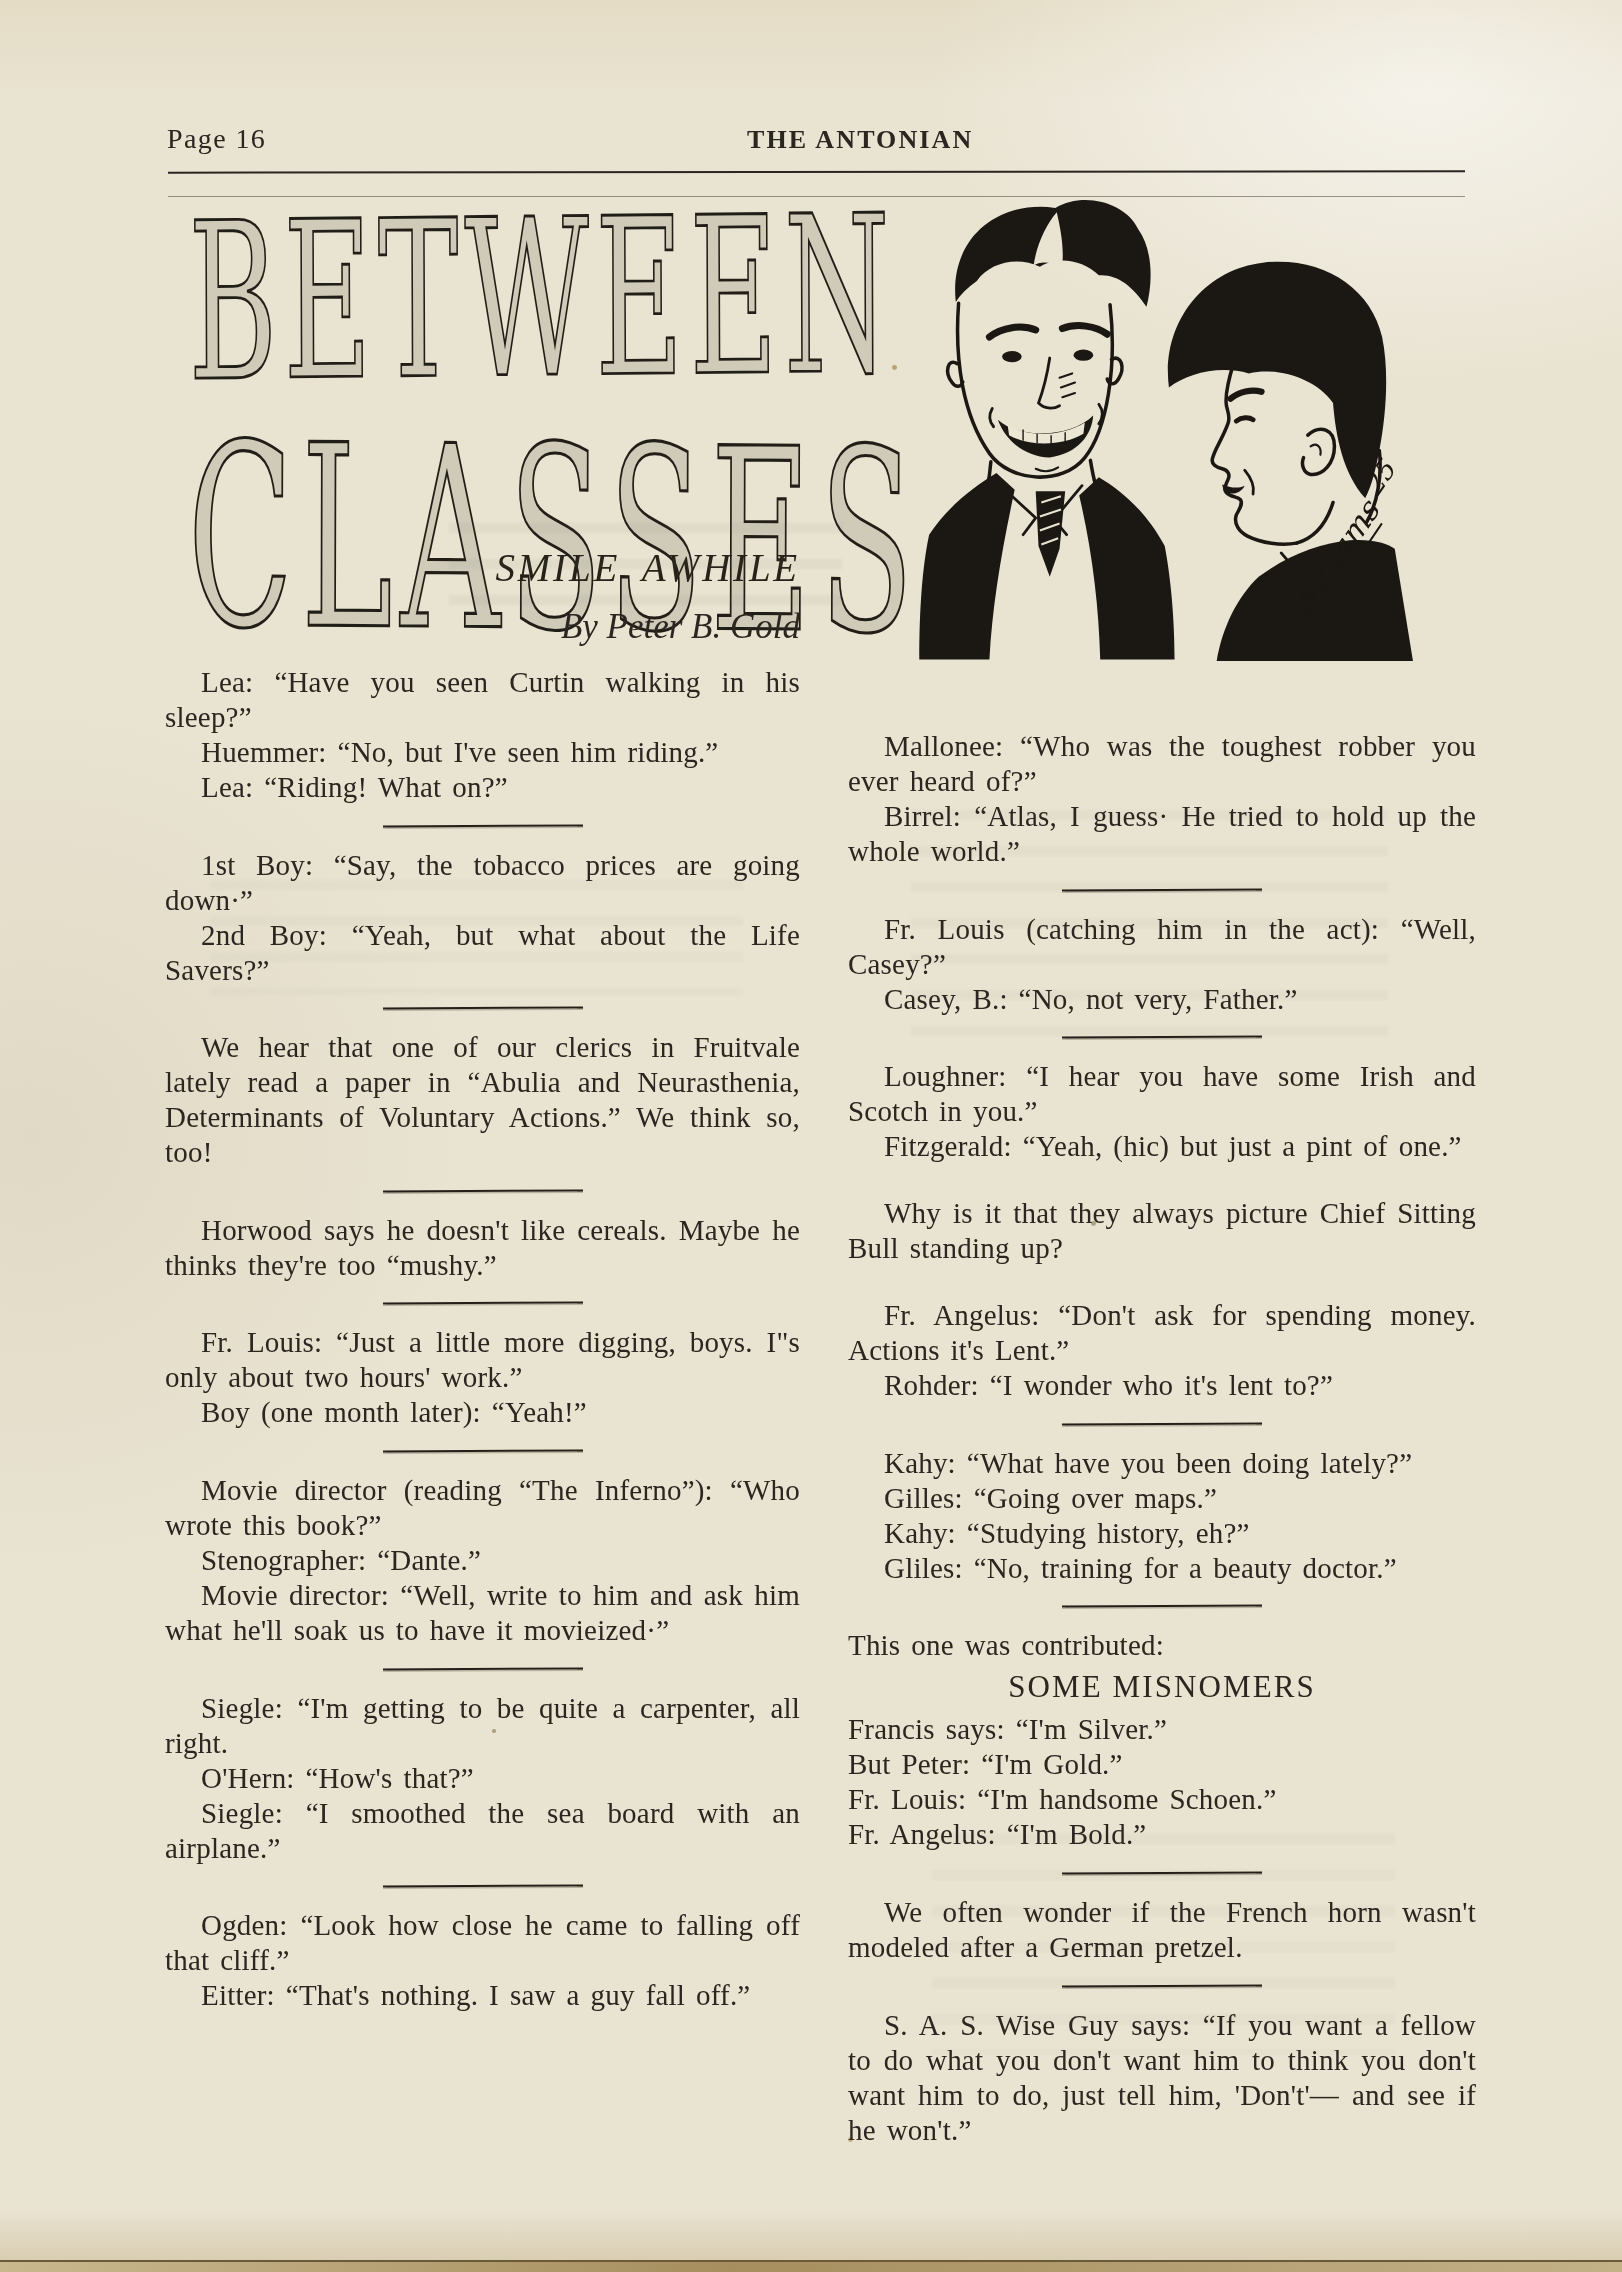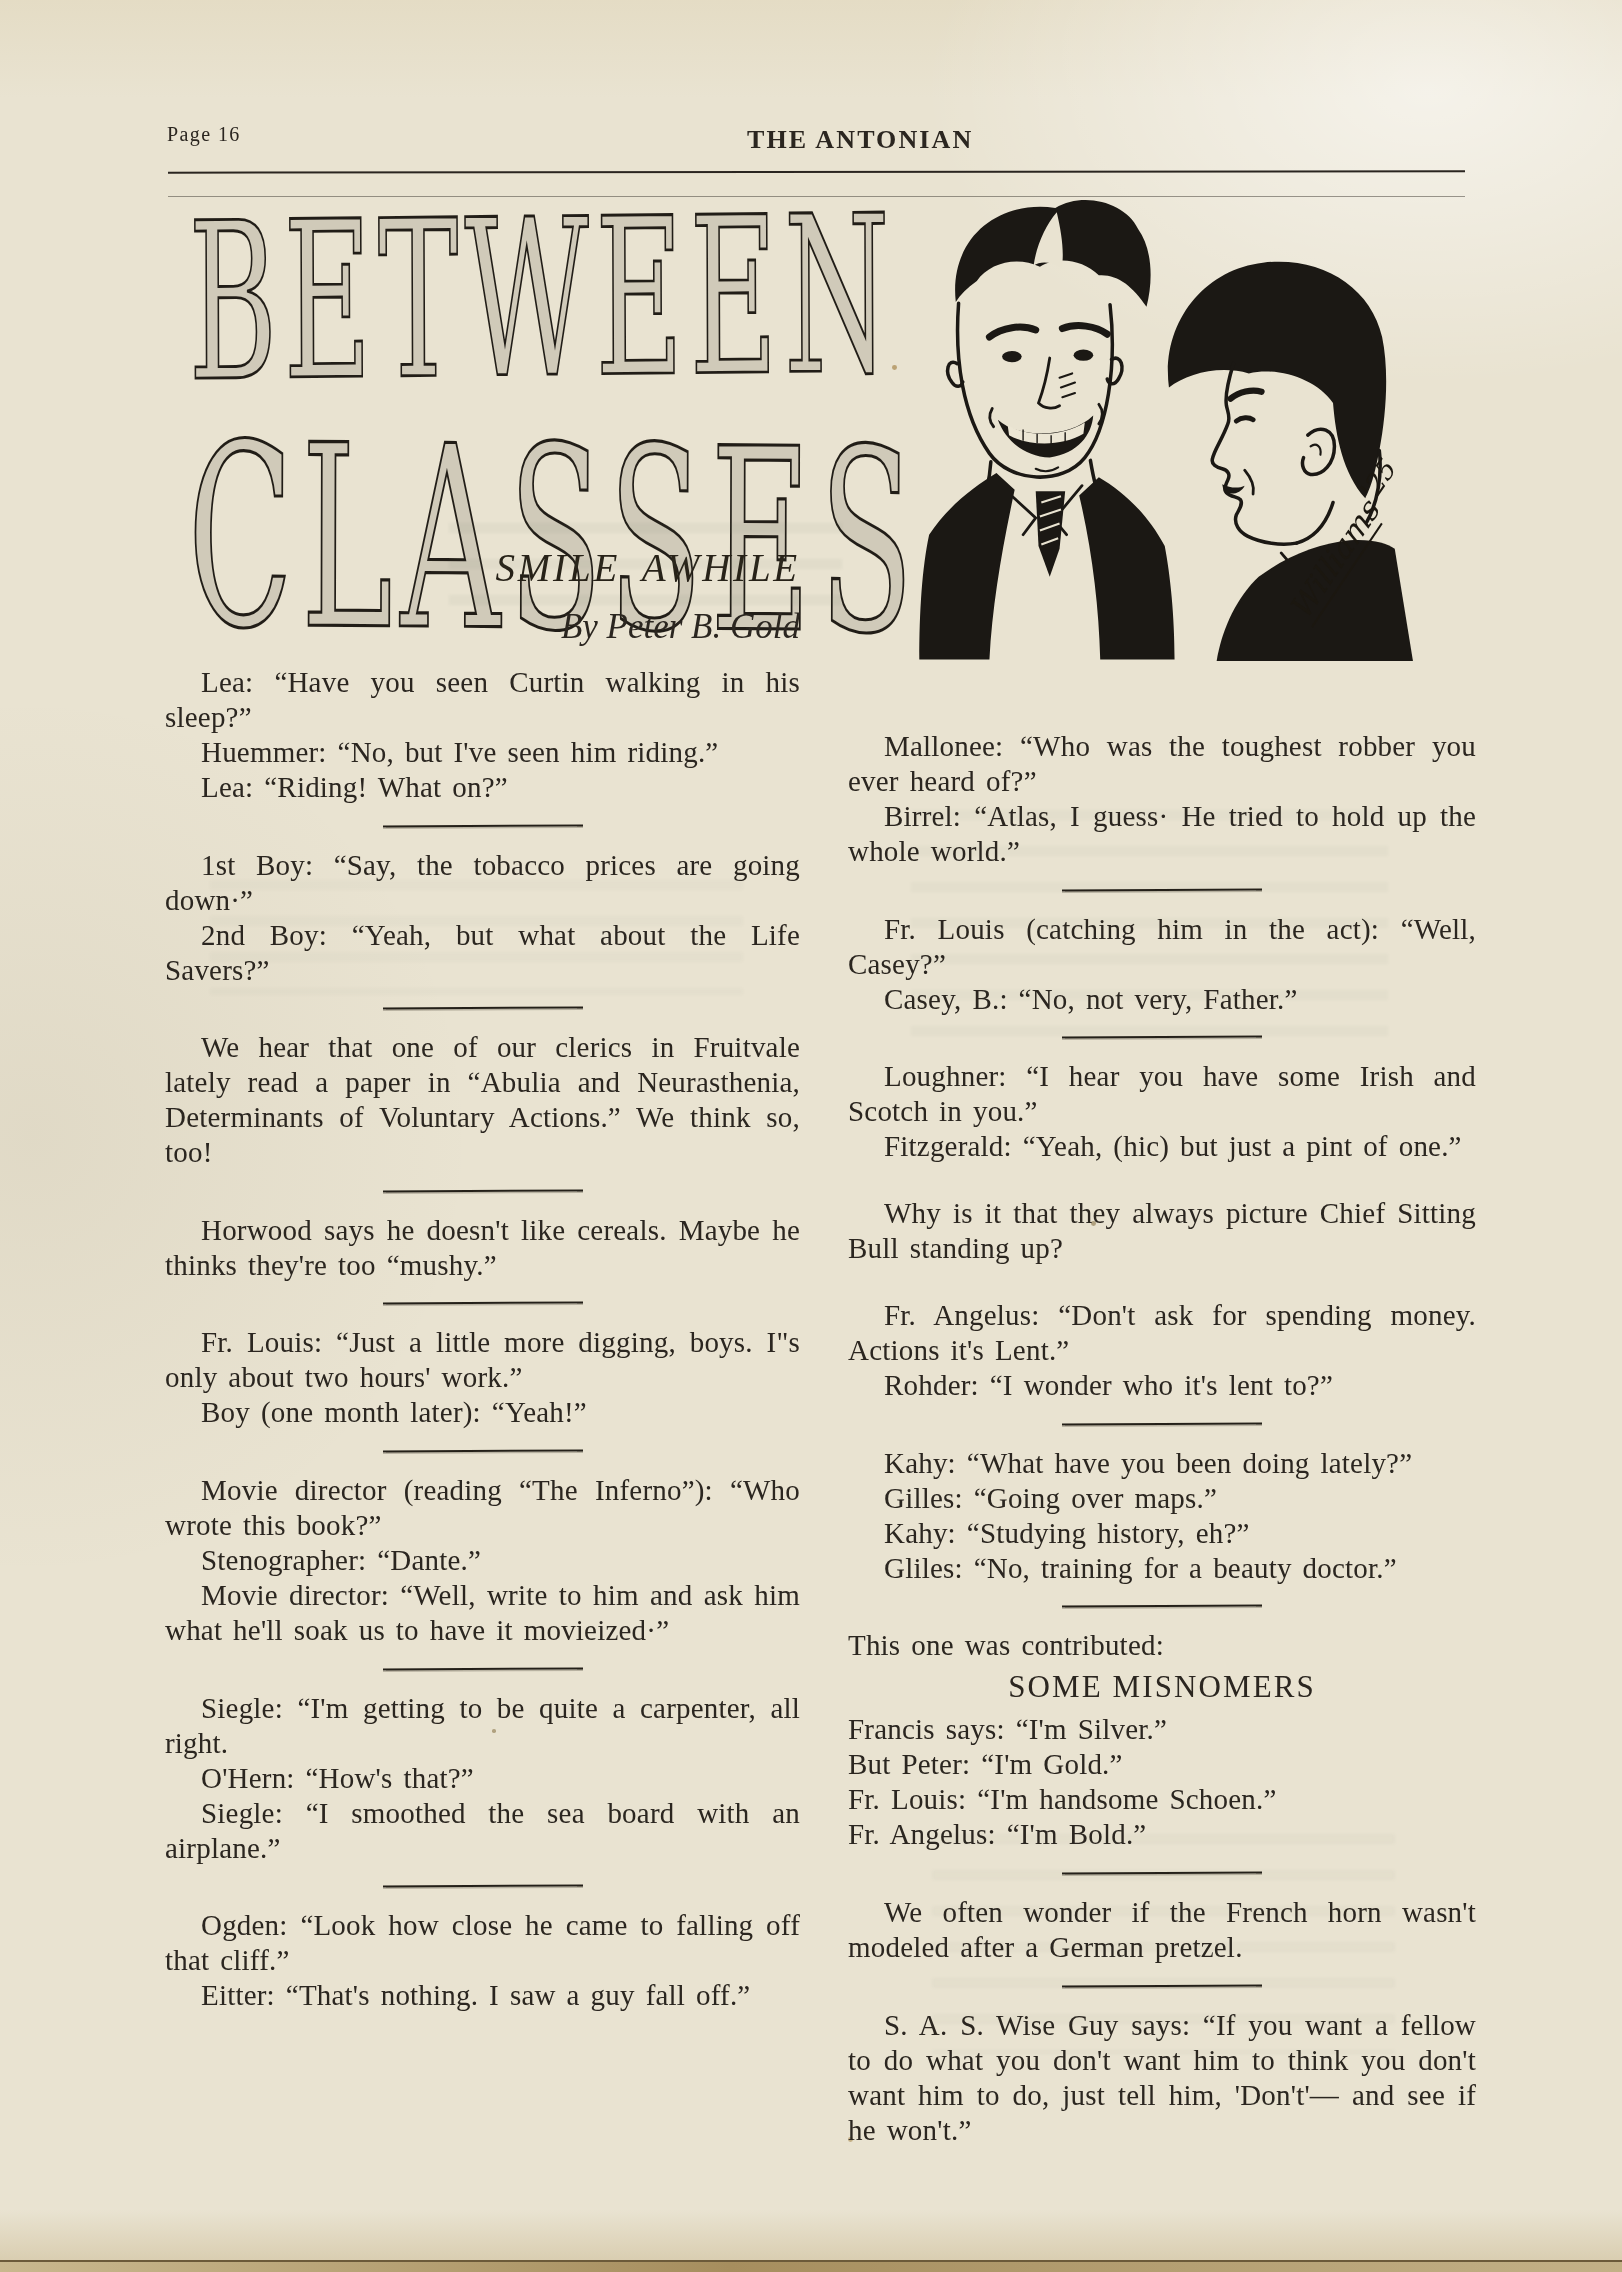--- a/index.html
+++ b/index.html
@@ -17,21 +17,21 @@
       linear-gradient(0deg, rgba(190,168,120,.45) 0, rgba(0,0,0,0) 63px),
       #e9e3d1;
     color:#2b2620;
   }
   .speck{position:absolute;width:4.9px;height:4.9px;border-radius:50%;background:rgba(120,95,45,.5);}
   .ghost{
     position:absolute;opacity:.5;filter:blur(1.4px);pointer-events:none;
     background:repeating-linear-gradient(180deg, rgba(0,0,0,0) 0 11.2px, rgba(96,110,92,.12) 11.2px 21px, rgba(0,0,0,0) 21px 36px);
     transform:scaleX(-1);
   }
-  .page-label{position:absolute;left:167px;top:123px;font-size:20px;letter-spacing:1.4px;}
+  .page-label{position:absolute;left:167px;top:123px;font-size:28px;letter-spacing:1.4px;}
   .masthead{position:absolute;left:747px;top:125px;font-size:26px;font-weight:bold;letter-spacing:2.1px;}
   .hrule{position:absolute;left:168px;width:1297px;background:#2a2520;}
   .hrule.r1{top:171px;height:2.1px;transform:rotate(-.06deg);}
   .hrule.r2{top:196px;height:1.4px;opacity:.45;}
   .display-title{
     position:absolute;left:188px;white-space:nowrap;
     font-family:"DejaVu Serif", serif;font-weight:400;
     color:rgba(30,26,20,.12);
     -webkit-text-stroke:2.1px #211d17;
     transform-origin:left top;

